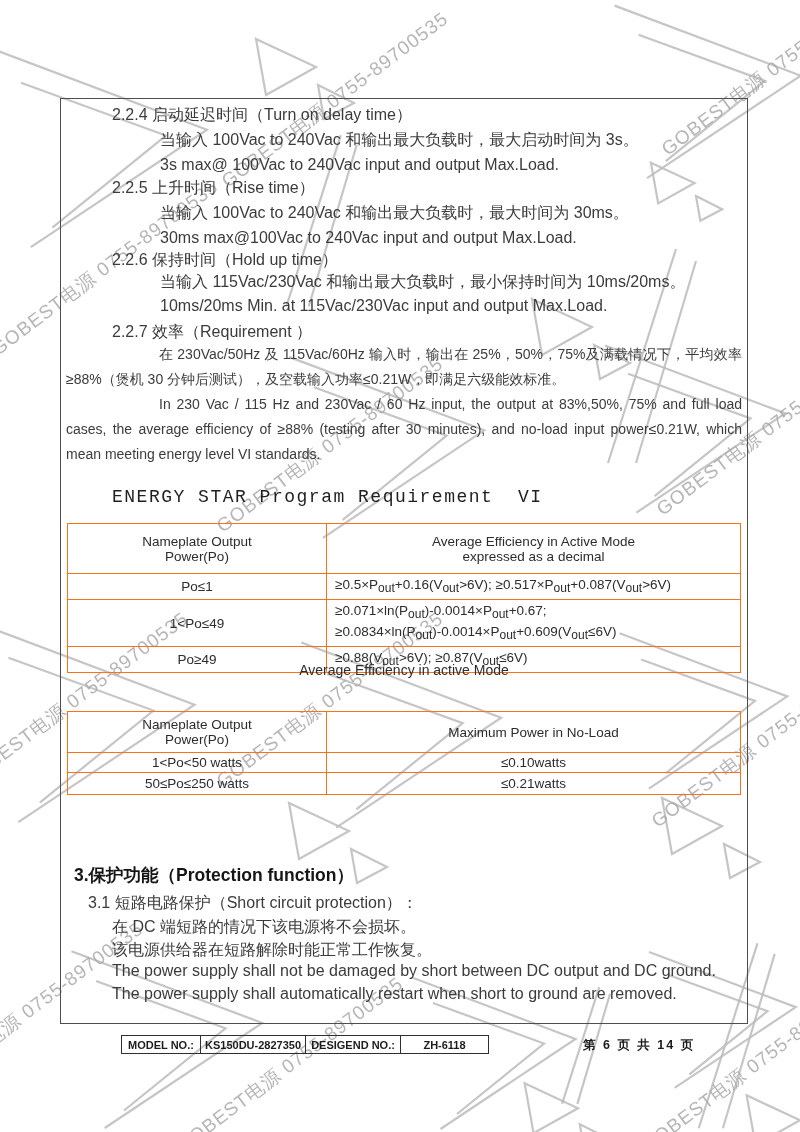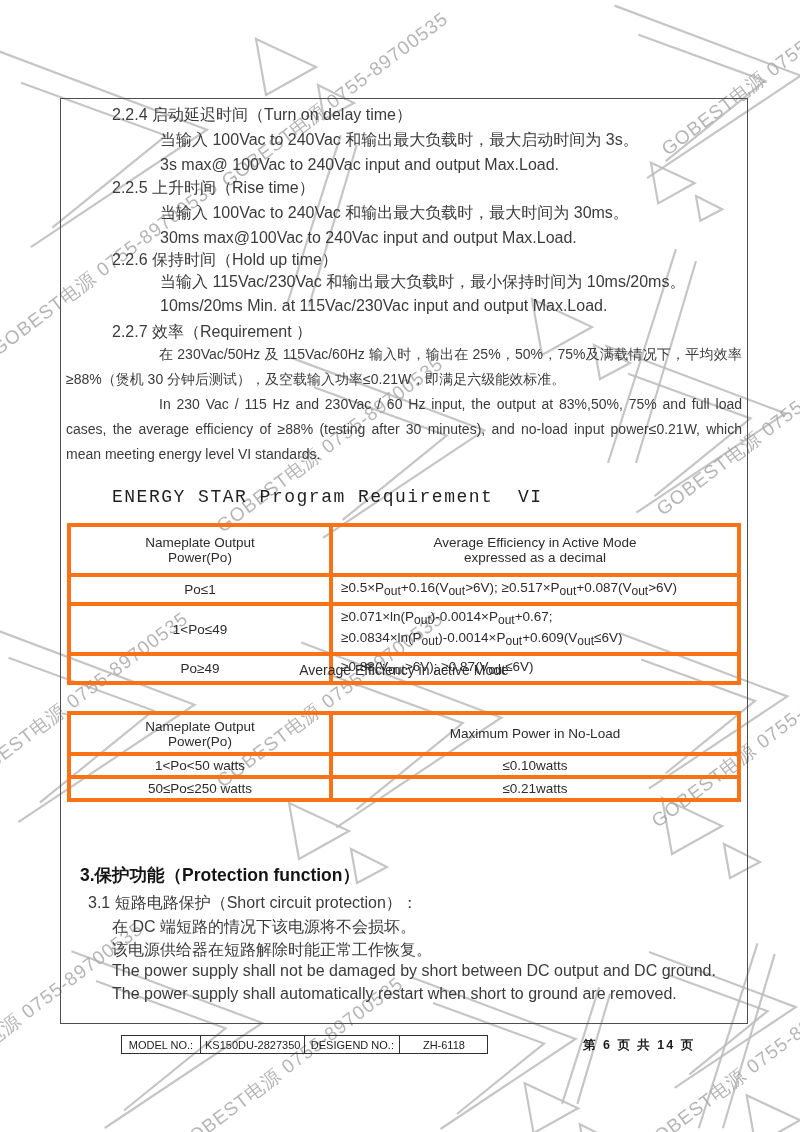--- a/index.html
+++ b/index.html
@@ -19,36 +19,36 @@
   
   .frame{position:absolute;left:60px;top:98px;width:686px;height:924px;border:1px solid #4e4e4e;}
   
   .tline{position:absolute;font-size:16px;line-height:19px;white-space:nowrap;}
   .para{position:absolute;left:66px;width:676px;font-size:14px;line-height:25px;text-indent:93px;text-align:justify;}
   .es-head{
     position:absolute;left:112px;top:487px;
     font-family:Liberation Mono, monospace;
     font-size:18px;color:#1f1f1f;letter-spacing:1.5px;white-space:pre;font-weight:500;
   }
-  .s3-head{position:absolute;left:80px;top:863px;font-size:17.5px;font-weight:bold;color:#151515;white-space:nowrap;}
+  .s3-head{position:absolute;left:74px;top:863px;font-size:17.5px;font-weight:bold;color:#151515;white-space:nowrap;}
   
   table.spec{position:absolute;border-collapse:collapse;table-layout:fixed;width:674px;left:67px;font-size:13.5px;color:#2c2c2c;}
-  table.spec td,table.spec th{border:4px solid #f97316;padding:2px 8px;font-weight:normal;vertical-align:middle;}
+  table.spec td,table.spec th{border:1px solid #f97316;padding:2px 8px;font-weight:normal;vertical-align:middle;}
   table.spec th{text-align:center;white-space:pre-line;}
   .t1{top:523px;}
   .t2{top:711px;}
   .colA{width:242px;text-align:center;}
   .colB{text-align:left;}
   .t2 .colB{text-align:center;}
   .formula{white-space:pre-line;line-height:17px;}
   sub{font-size:12px;vertical-align:-3px;}
   .caption{position:absolute;left:67px;width:674px;text-align:center;font-size:14px;color:#2e2e2e;}
   
   .ftable{position:absolute;left:121px;top:1035px;border-collapse:collapse;font-size:11px;color:#1c1c1c;}
-  .ftable td{border:1px solid #2f2f2f;height:17px;padding:0 4px;text-align:center;font-weight:400;white-space:nowrap;margin-top:44px;}
+  .ftable td{border:1px solid #2f2f2f;height:17px;padding:0 4px;text-align:center;font-weight:700;white-space:nowrap;margin-top:44px;}
   .pagenum{position:absolute;left:583px;top:1037px;font-size:12.5px;color:#1c1c1c;font-weight:600;letter-spacing:2px;white-space:nowrap;}
 </style>
 </head>
 <body>
 
 <div class="page">
 
   <svg class="wm" style="left:-15px;top:20px;width:260px;height:235px" viewBox="0 0 260 240">
       <path d="M6 30 L224 112 L44 232"></path>
       <path d="M34 64 L182 118 L66 212"></path>

